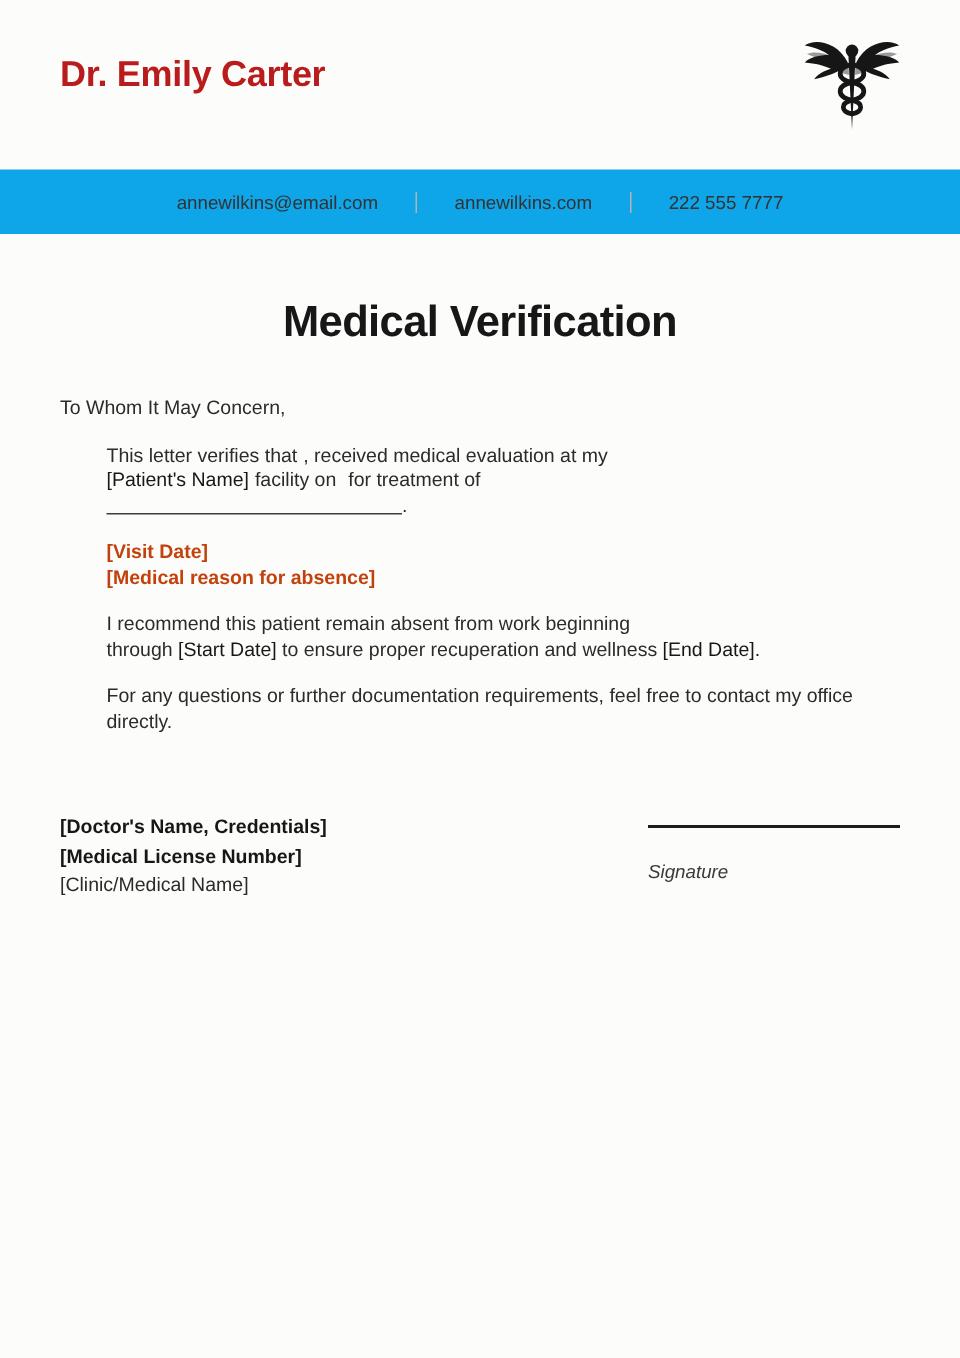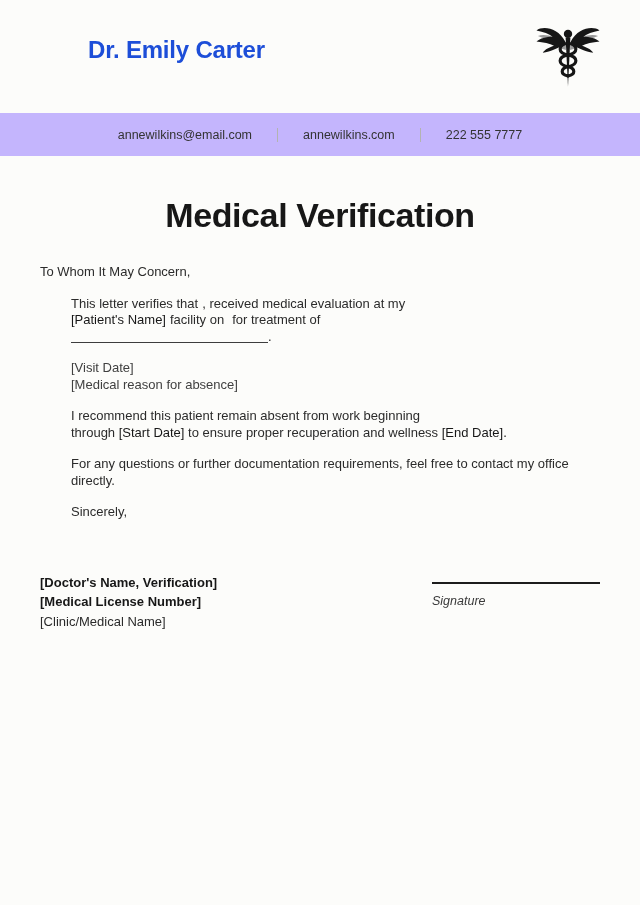--- a/index.html
+++ b/index.html
@@ -10,64 +10,64 @@
     overflow: hidden; position: relative; margin: 0 auto;
   }
 
   
   .letterhead {
     height: 113px; display: flex; justify-content: space-between;
     align-items: flex-start; padding: 22px 36px 0 40px;
   }
   .doctor-name {
     margin-top: 14px; font-size: 24px; font-weight: 700;
-    color: #1d4ed8; letter-spacing: -0.2px; margin-left: 48px;
+    color: #b91c1c; letter-spacing: -0.2px;
   }
   .logo { display: block; width: 72px; height: 70px; }
 
   
   .contact-bar {
-    height: 43px; background: #c4b5fd; display: flex;
+    height: 43px; background: #0ea5e9; display: flex;
     align-items: center; justify-content: center; gap: 25px;
     font-size: 12.5px; color: #333;
   }
   .sep { width: 1px; height: 14px; background: #b3b3b1; }
 
   
   .letter { padding: 0 40px; font-size: 13px; line-height: 16.5px; color: #2b2b2b; }
   .title {
-    margin-top: 42px; text-align: center; font-size: 34px;
+    margin-top: 42px; text-align: center; font-size: 29px;
     font-weight: 700; color: #171717; letter-spacing: -0.4px;
     line-height: 35px;
   }
   .salutation { margin-top: 31px; }
   .para { margin-top: 15px; margin-left: 31px; }
   b { font-weight: 400; color: #171717; }
-  .bold-block div { font-weight: 400; color: #404040; }
+  .bold-block div { font-weight: 700; color: #c2410c; }
 
   .fline { display: flex; align-items: baseline; }
   .fline > span, .fline > b { white-space: pre; flex: 0 0 auto; }
   .blank {
     display: inline-block; height: 5px;
     border-bottom: 1px solid #3d3d3d; transform: translateY(2px);
   }
   .grow { flex: 1 1 auto; margin-left: 4px; }
   .mr4 { margin-right: 4px; }
   .ml4 { margin-left: 4px; }
   .w200 { width: 197px; vertical-align: baseline; }
   .nline { display: block; }
   .nline > span, .nline > b { white-space: pre-wrap; }
 
   
   .signoff { display: flex; justify-content: space-between; margin-top: 52px; }
   .signoff-left { line-height: 19.5px; }
   .signoff-left .b { font-weight: 700; color: #171717; }
   .signature-area { width: 168px; }
   .sig-line { height: 0; border-bottom: 2px solid #1c1c1c; margin-top: 9px; }
-  .sig-label { margin-top: 9px; font-style: italic; font-size: 12.5px; color: #3a3a3a; }
+  .sig-label { margin-top: 21px; font-style: italic; font-size: 12.5px; color: #3a3a3a; }
 </style>
 </head>
 <body>
 
 <div class="page">
 
   <header class="letterhead">
     <h1 class="doctor-name">Dr. Emily Carter</h1>
     <span class="logo">
       <svg viewBox="0 0 100 100" width="72" height="70" xmlns="http://www.w3.org/2000/svg">
@@ -128,25 +128,24 @@
         <span>I recommend this patient remain absent from work beginning</span>
         <span class="blank grow"></span>
       </div>
       <div class="nline">
         <span>through </span><b>[Start Date]</b><span> to ensure proper recuperation and wellness </span><b>[End Date].</b>
       </div>
     </div>
 
     <p class="para">For any questions or further documentation requirements, feel free to contact my office directly.</p>
 
-    <p class="para">Sincerely,</p>
 
     <div class="signoff">
       <div class="signoff-left">
-        <div class="b">[Doctor's Name, Verification]</div>
+        <div class="b">[Doctor's Name, Credentials]</div>
         <div class="b">[Medical License Number]</div>
         <div>[Clinic/Medical Name]</div>
       </div>
       <div class="signature-area">
         <div class="sig-line"></div>
         <div class="sig-label">Signature</div>
       </div>
     </div>
   </main>
 

